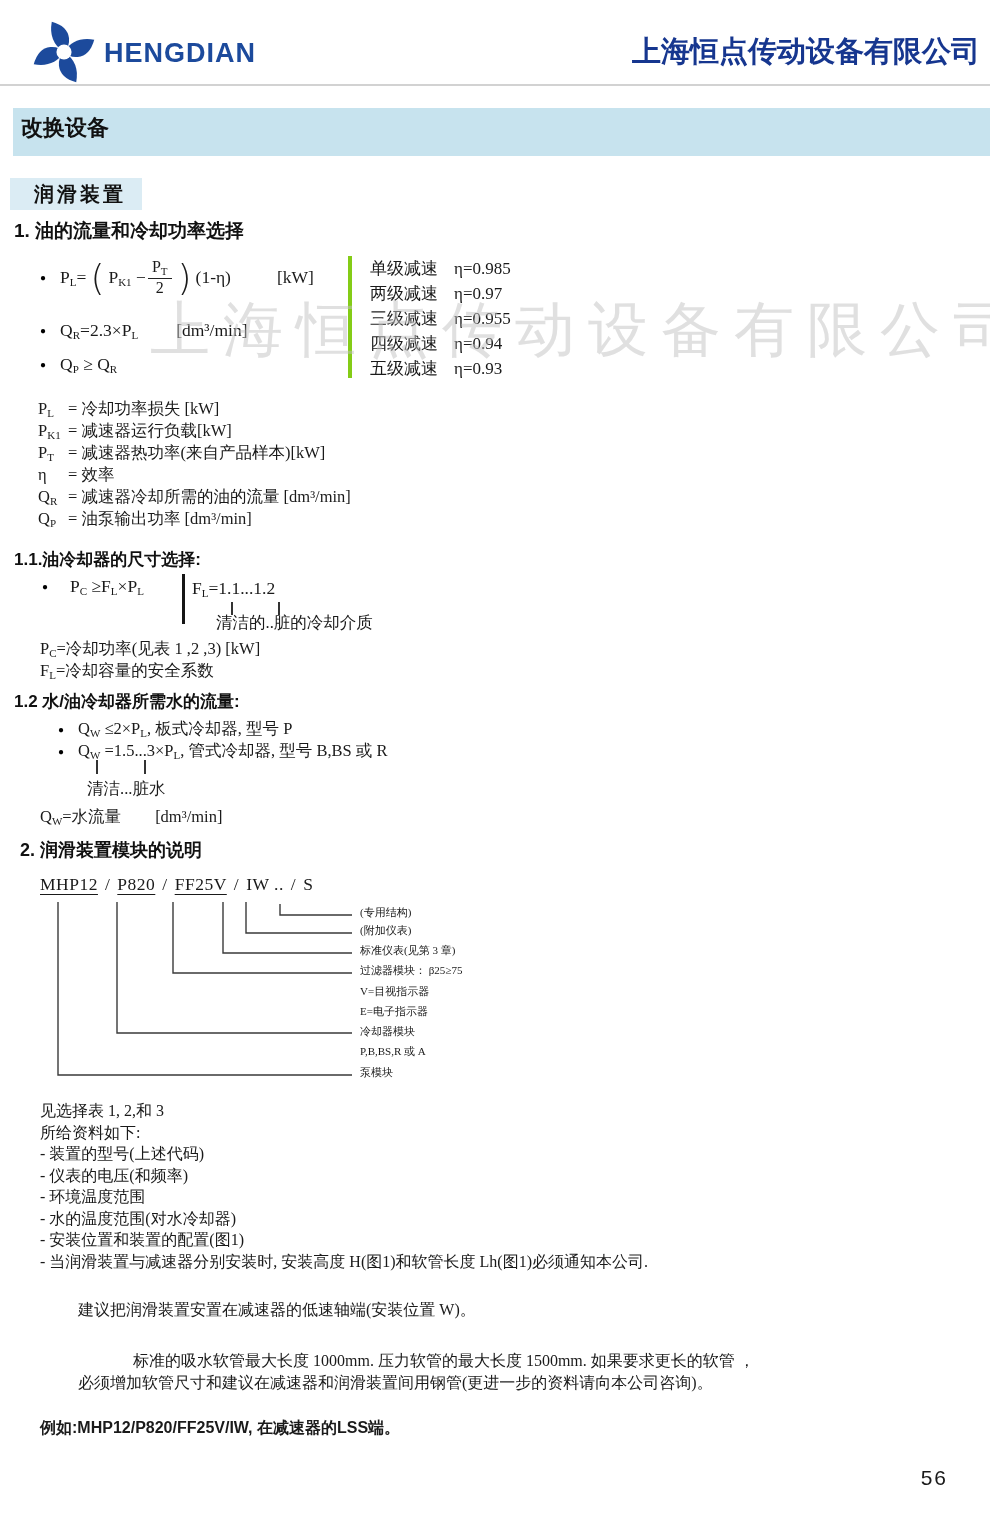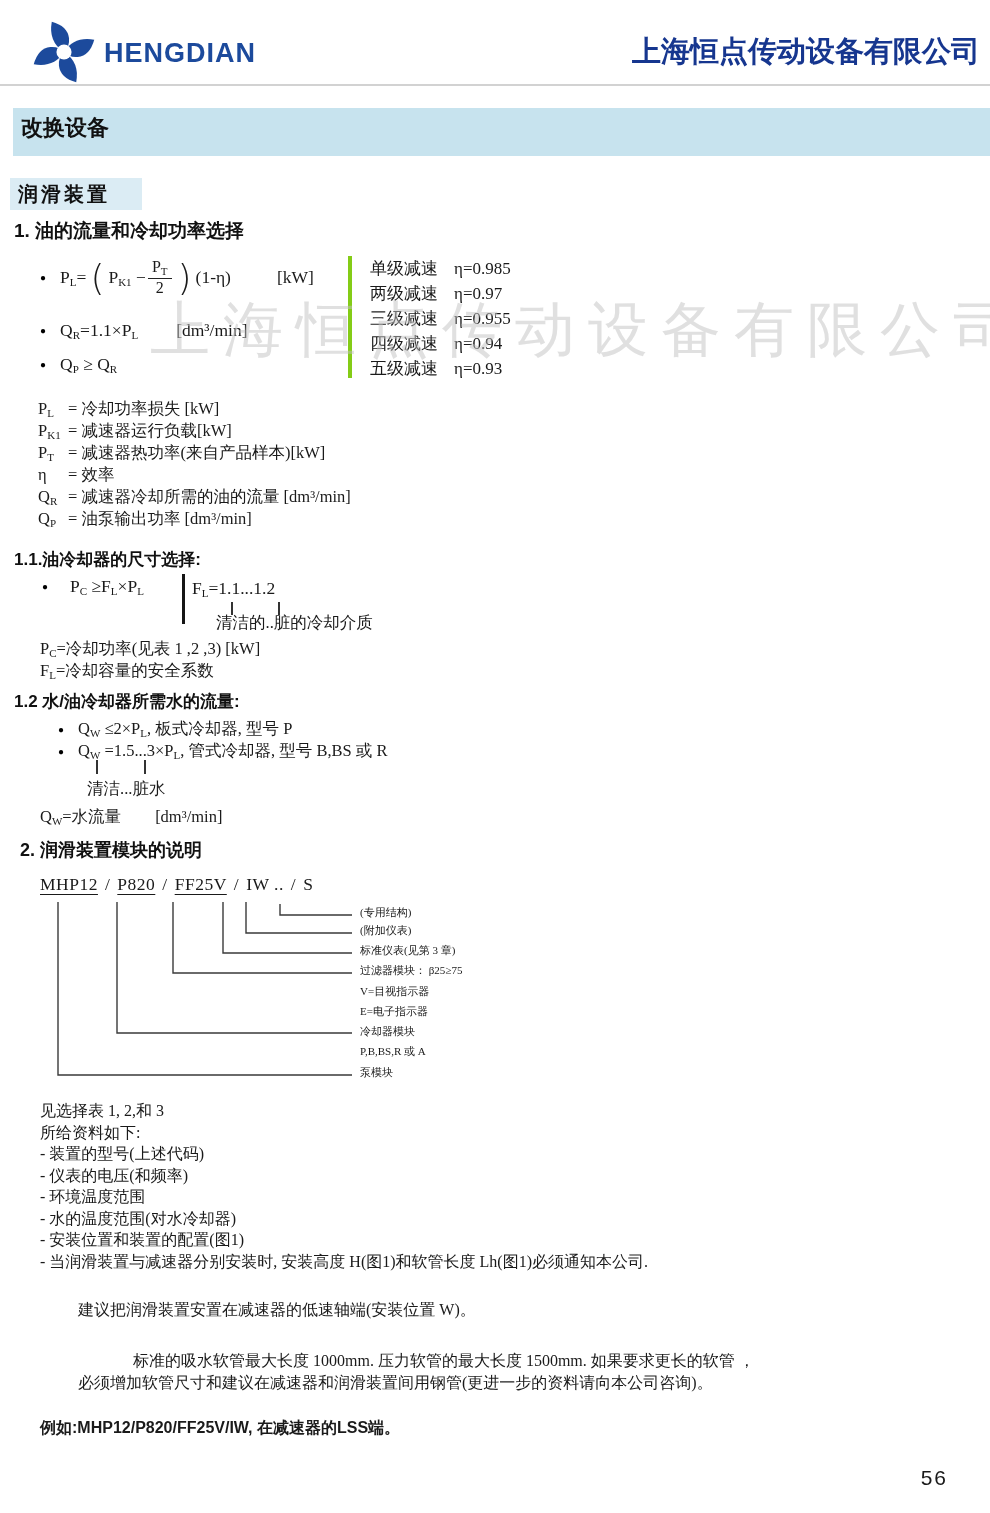--- a/index.html
+++ b/index.html
@@ -12,21 +12,21 @@
   .abs{position:absolute; white-space:nowrap;}
   .sans{font-family:"Liberation Sans","DejaVu Sans",sans-serif;}
   
   .brand-text{font-size:27px; font-weight:bold; color:#1c4a9c; letter-spacing:1px;}
   .company{font-size:29px; font-weight:bold; color:#16368f; font-family:"Liberation Serif",serif;}
   .header-rule{position:absolute; left:0; top:84px; width:990px; height:2px; background:#d2d2d2;}
   
   .banner{position:absolute; left:13px; top:108px; width:990px; height:48px; background:#c7e3ee;}
   .banner-label{position:absolute; left:8px; top:0; line-height:40px; font-size:22px; font-weight:bold; color:#111;}
   .hl{position:absolute; left:10px; top:178px; width:124px; height:32px; background:#dbecf4;
-      font-size:20px; font-weight:bold; line-height:32px; padding-left:8px; letter-spacing:3px; color:#111;}
+      font-size:20px; font-weight:bold; line-height:32px; padding-left:8px; letter-spacing:3px; color:#111;text-align:center;}
   .h1{font-size:19px; font-weight:bold; color:#111;}
   .h2{font-size:17px; font-weight:bold; color:#111;}
   
   .frm{font-size:17.5px; display:flex; align-items:center;}
   .bullet{font-size:10px; margin-right:14px; color:#000;}
   .sub{font-size:11px; vertical-align:-3px;}
   .bigp{font-size:36px; font-weight:300; font-family:"DejaVu Sans",sans-serif; margin:0 4px; line-height:1;}
   .frac{display:inline-flex; flex-direction:column; align-items:center; vertical-align:middle; font-size:16px; margin:0 2px;}
   .frac .num{border-bottom:1.5px solid #222; padding:0 4px 1px;}
   .unit{margin-left:20px;}
@@ -94,21 +94,21 @@
       <span class="num"><span>P</span><span class="sub">T</span></span>
       <span>2</span>
     </span>
     <span class="bigp">)</span>
     <span>(1-η)</span>
     <span class="unit" style="margin-left:46px;">[kW]</span>
   </div>
 
   <div class="abs frm" style="left:40px; top:320px;">
     <span class="bullet">●</span>
-    <span><span>Q</span><span class="sub">R</span><span>=1.1×</span><span>P</span><span class="sub">L</span></span>
+    <span><span>Q</span><span class="sub">R</span><span>=2.3×</span><span>P</span><span class="sub">L</span></span>
     <span class="unit" style="margin-left:38px;">[dm³/min]</span>
   </div>
 
   <div class="abs frm" style="left:40px; top:354px;">
     <span class="bullet">●</span>
     <span><span>Q</span><span class="sub">P</span> <span>≥</span> <span>Q</span><span class="sub">R</span></span>
   </div>
 
   <div class="abs stage-col" style="left:348px; top:256px; height:122px;">
     <div class="stage-row"><span>单级减速</span><span class="eta">η=0.985</span></div>

